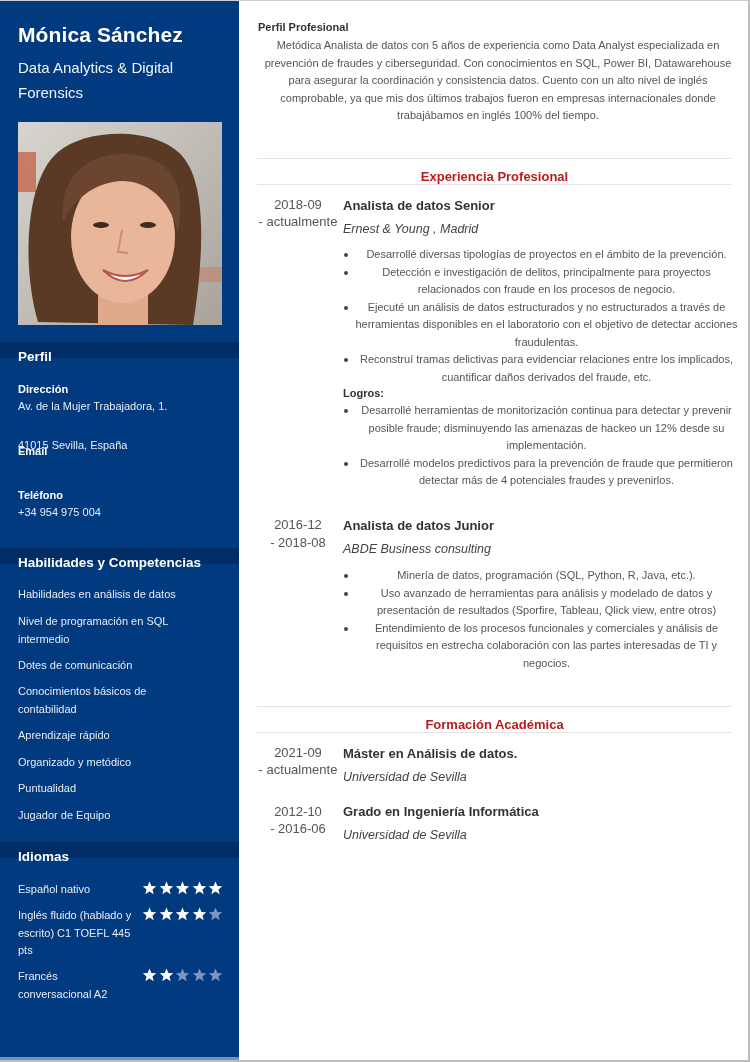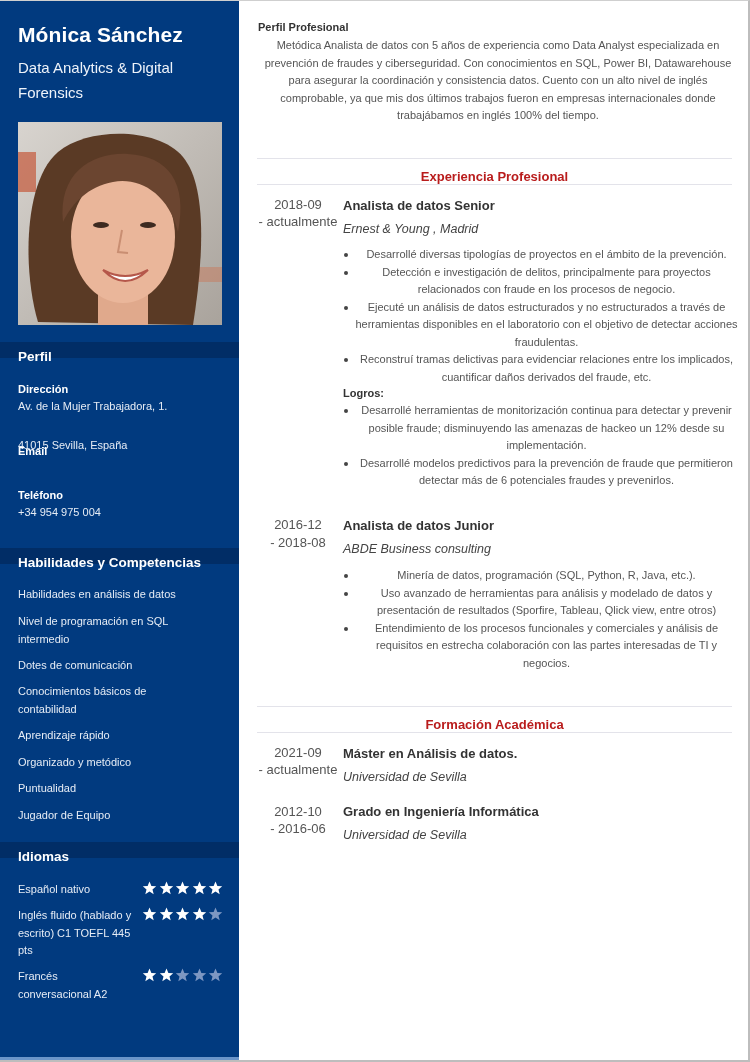--- a/index.html
+++ b/index.html
@@ -202,21 +202,21 @@
     <div class="company" style="top:221px;">Ernest &amp; Young , Madrid</div>
     <ul class="bullets" style="top:245px;">
       <li>Desarrollé diversas tipologías de proyectos en el ámbito de la prevención.</li>
       <li>Detección e investigación de delitos, principalmente para proyectos relacionados con fraude en los procesos de negocio.</li>
       <li>Ejecuté un análisis de datos estructurados y no estructurados a través de herramientas disponibles en el laboratorio con el objetivo de detectar acciones fraudulentas.</li>
       <li>Reconstruí tramas delictivas para evidenciar relaciones entre los implicados, cuantificar daños derivados del fraude, etc.</li>
     </ul>
     <div class="logros" style="top:386px;">Logros:</div>
     <ul class="bullets" style="top:401px;">
       <li>Desarrollé herramientas de monitorización continua para detectar y prevenir posible fraude; disminuyendo las amenazas de hackeo un 12% desde su implementación.</li>
-      <li>Desarrollé modelos predictivos para la prevención de fraude que permitieron detectar más de 6 potenciales fraudes y prevenirlos.</li>
+      <li>Desarrollé modelos predictivos para la prevención de fraude que permitieron detectar más de 4 potenciales fraudes y prevenirlos.</li>
     </ul>
 
     <div class="date" style="top:515px;">2016-12</div>
     <div class="date" style="top:533px;">- 2018-08</div>
     <div class="job-title" style="top:517px;">Analista de datos Junior</div>
     <div class="company" style="top:541px;">ABDE Business consulting</div>
     <ul class="bullets" style="top:566px;">
       <li>Minería de datos, programación (SQL, Python, R, Java, etc.).</li>
       <li>Uso avanzado de herramientas para análisis y modelado de datos y presentación de resultados (Sporfire, Tableau, Qlick view, entre otros)</li>
       <li>Entendimiento de los procesos funcionales y comerciales y análisis de requisitos en estrecha colaboración con las partes interesadas de TI y negocios.</li>

